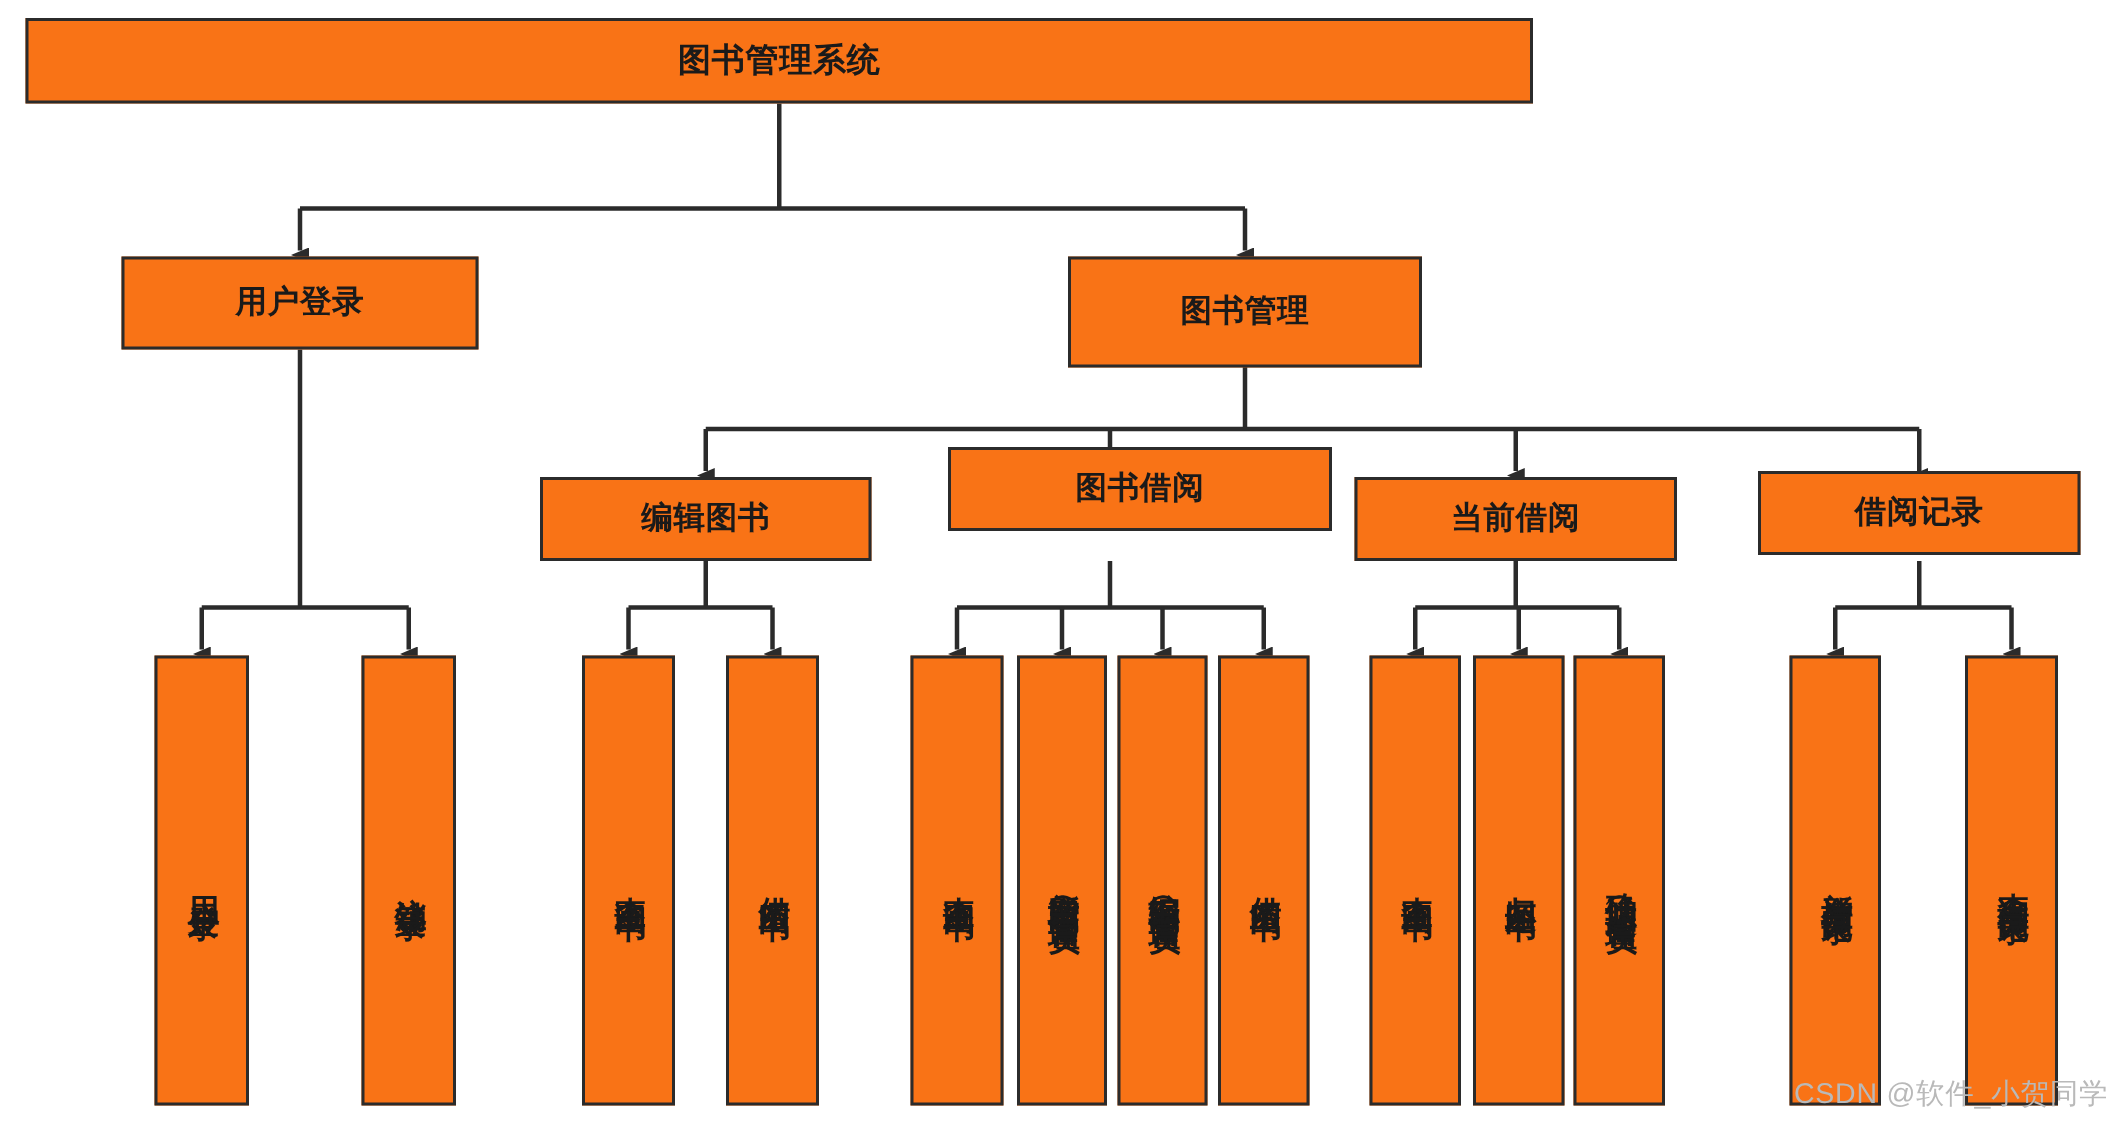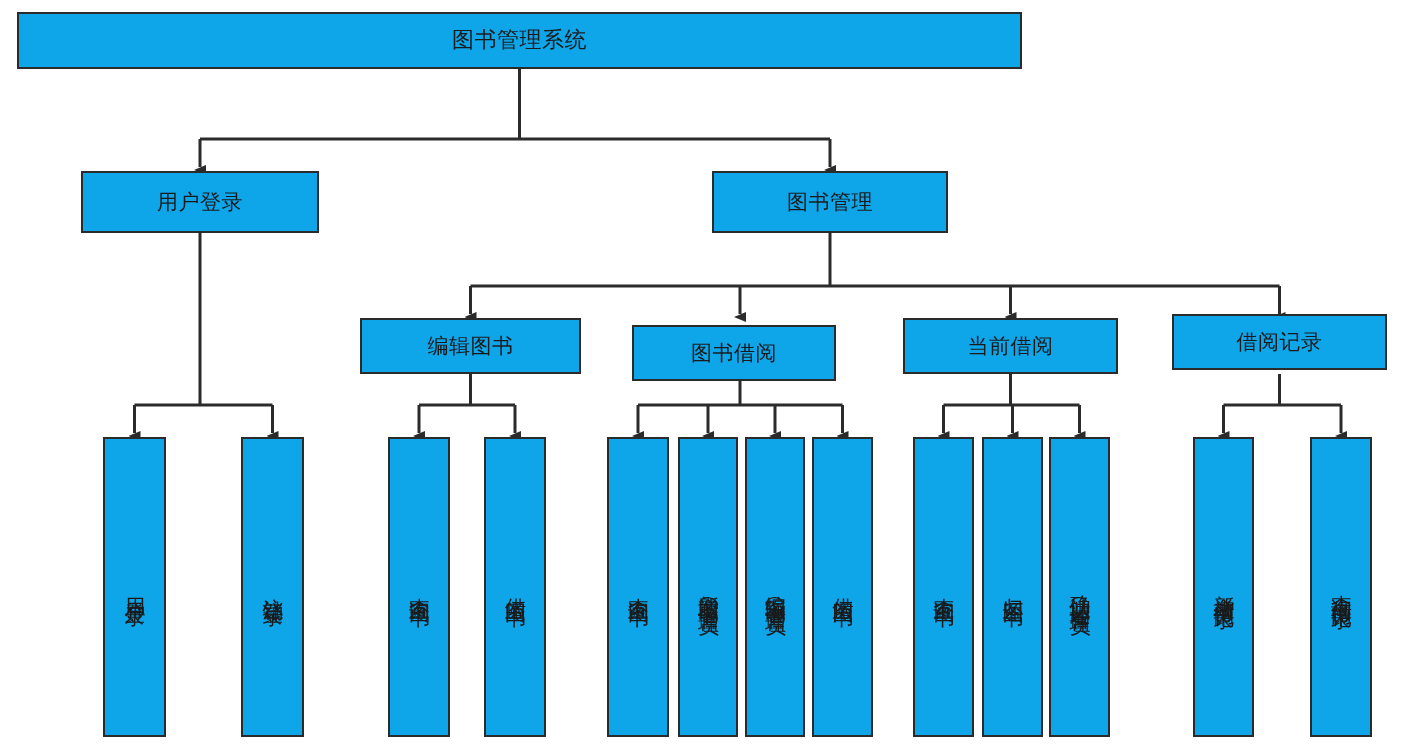--- a/index.html
+++ b/index.html
@@ -22,25 +22,26 @@
     left: 0;
     top: 0;
     width: 1405px;
     height: 747px;
     pointer-events: none;
   }
   .node {
     position: absolute;
     box-sizing: border-box;
     border: 2px solid #2b2b2b;
-    background: #0ea5e9;
+    background: #f97316;
     display: flex;
     align-items: center;
     justify-content: center;
     color: #1a1a1a;
+    font-weight: bold;
   }
   .node .label {
     text-align: center;
     line-height: 1.12;
     letter-spacing: 0.5px;
   }
   .node.horiz .label {
     font-size: 21px;
   }
   .node.root .label {
@@ -121,27 +122,27 @@
       </g>
   </svg>
 
   <div id="nodes">
       <div class="node root horiz" style="left: 17px; top: 12px; width: 1005px; height: 57px;">
         <div class="label">图书管理系统</div>
       </div>
       <div class="node horiz" style="left: 81px; top: 171px; width: 238px; height: 62px;">
         <div class="label">用户登录</div>
       </div>
-      <div class="node horiz" style="left: 712px; top: 171px; width: 236px; height: 62px;">
+      <div class="node horiz" style="left: 712px; top: 171px; width: 236px; height: 74px;">
         <div class="label">图书管理</div>
       </div>
       <div class="node horiz" style="left: 360px; top: 318px; width: 221px; height: 56px;">
         <div class="label">编辑图书</div>
       </div>
-      <div class="node horiz" style="left: 632px; top: 325px; width: 204px; height: 56px;">
+      <div class="node horiz" style="left: 632px; top: 298px; width: 256px; height: 56px;">
         <div class="label">图书借阅</div>
       </div>
       <div class="node horiz" style="left: 903px; top: 318px; width: 215px; height: 56px;">
         <div class="label">当前借阅</div>
       </div>
       <div class="node horiz" style="left: 1172px; top: 314px; width: 215px; height: 56px;">
         <div class="label">借阅记录</div>
       </div>
       <div class="node vert" style="left: 103px; top: 437px; width: 63px; height: 300px;">
         <div class="label">用户登录</div>
@@ -177,13 +178,14 @@
         <div class="label">确认归还（管理员）</div>
       </div>
       <div class="node vert" style="left: 1193px; top: 437px; width: 61px; height: 300px;">
         <div class="label">新增借阅记录</div>
       </div>
       <div class="node vert" style="left: 1310px; top: 437px; width: 62px; height: 300px;">
         <div class="label">查询借阅记录</div>
       </div>
     </div>
 
+  <div class="watermark" style="left: 1196px; top: 716px;">CSDN @软件_小贺同学</div>
 </div>
 
 </body></html>

